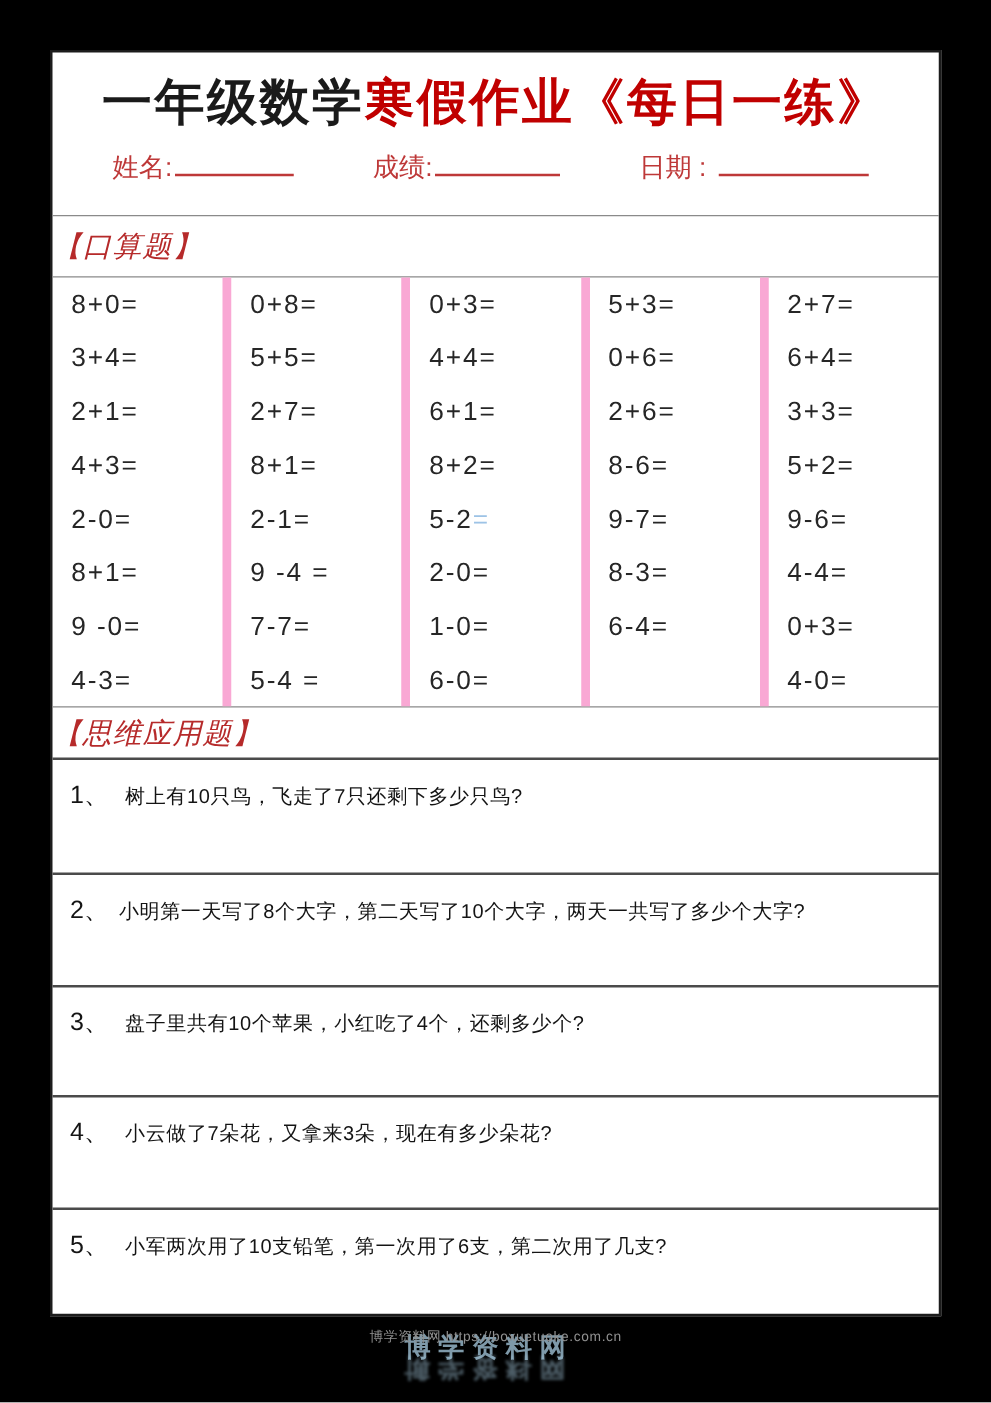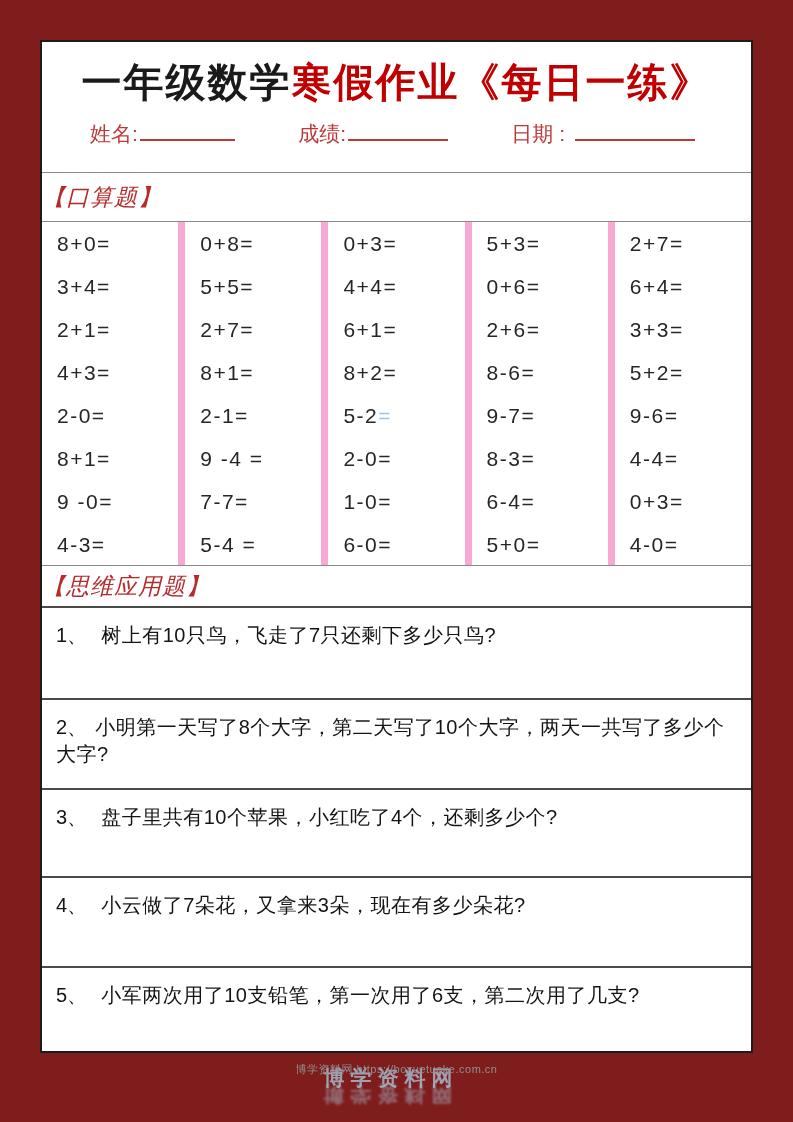--- a/index.html
+++ b/index.html
@@ -1,17 +1,17 @@
 <!DOCTYPE html>
 <html><head>
 <meta charset="utf-8">
 <style>
   html,body{margin:0;padding:0;background:#e8e8e8;}
   .page{
-    position:relative;width:793px;height:1122px;background:#7f1d1d;
+    position:relative;width:793px;height:1122px;background:#000000;
     font-family:"Liberation Sans","DejaVu Sans",sans-serif;overflow:hidden;
   }
   .sheet{
     position:absolute;left:40px;top:40px;width:713px;height:1013px;
     border:2px solid #1c1c1c;box-sizing:border-box;background:#fff;
     display:flex;flex-direction:column;
   }
   
   .head{height:131px;border-bottom:1px solid #8a8a8a;box-sizing:border-box;padding-top:16px;}
   .title{margin:0;text-align:center;font-size:40px;font-weight:bold;letter-spacing:2px;color:#1a1a1a;line-height:48px;}
@@ -29,21 +29,21 @@
   .gcol{flex:1;border-right:7px solid #f9a8d4;box-sizing:border-box;}
   .gcol:last-child{border-right:none;}
   .gcell{height:43px;line-height:43px;padding-left:15px;font-size:21px;color:#262626;
     letter-spacing:1.5px;white-space:pre;}
   
   .problems{flex:1;display:flex;flex-direction:column;}
   .prow{border-bottom:2px solid #4a4a4a;box-sizing:border-box;padding:14px 14px 0 14px;}
   .prow:last-child{border-bottom:none;flex:1;}
   .r1{height:92px;} .r2{height:90px;} .r3{height:88px;} .r4{height:90px;}
   .pnum{font-size:20px;color:#141414;margin-right:8px;}
-  .ptext{font-size:20px;color:#141414;white-space:pre-wrap;letter-spacing:0.5px;text-align:center;}
+  .ptext{font-size:16px;color:#141414;white-space:pre-wrap;letter-spacing:0.5px;text-align:center;}
   
   .footer{position:absolute;left:0;right:0;top:1062px;height:55px;text-align:center;}
   .site{position:relative;z-index:2;color:#909090;font-size:11px;letter-spacing:0.5px;}
   .wm,.wm-reflect{position:absolute;left:50%;z-index:1;color:#a9cde2;font-size:21px;letter-spacing:6px;font-weight:bold;}
   .wm{top:2px;transform:translateX(-54%);opacity:0.75;filter:blur(0.6px);}
   .wm-reflect{top:18px;transform:translateX(-54%) scaleY(-1);opacity:0.45;filter:blur(1.2px);}
 </style>
 </head>
 <body>
 
@@ -93,21 +93,20 @@
           <div class="gcell">6-0=</div>
         </div>
         <div class="gcol">
           <div class="gcell">5+3=</div>
           <div class="gcell">0+6=</div>
           <div class="gcell">2+6=</div>
           <div class="gcell">8-6=</div>
           <div class="gcell">9-7=</div>
           <div class="gcell">8-3=</div>
           <div class="gcell">6-4=</div>
-          <div class="gcell">5+0=</div>
         </div>
         <div class="gcol">
           <div class="gcell">2+7=</div>
           <div class="gcell">6+4=</div>
           <div class="gcell">3+3=</div>
           <div class="gcell">5+2=</div>
           <div class="gcell">9-6=</div>
           <div class="gcell">4-4=</div>
           <div class="gcell">0+3=</div>
           <div class="gcell">4-0=</div>

